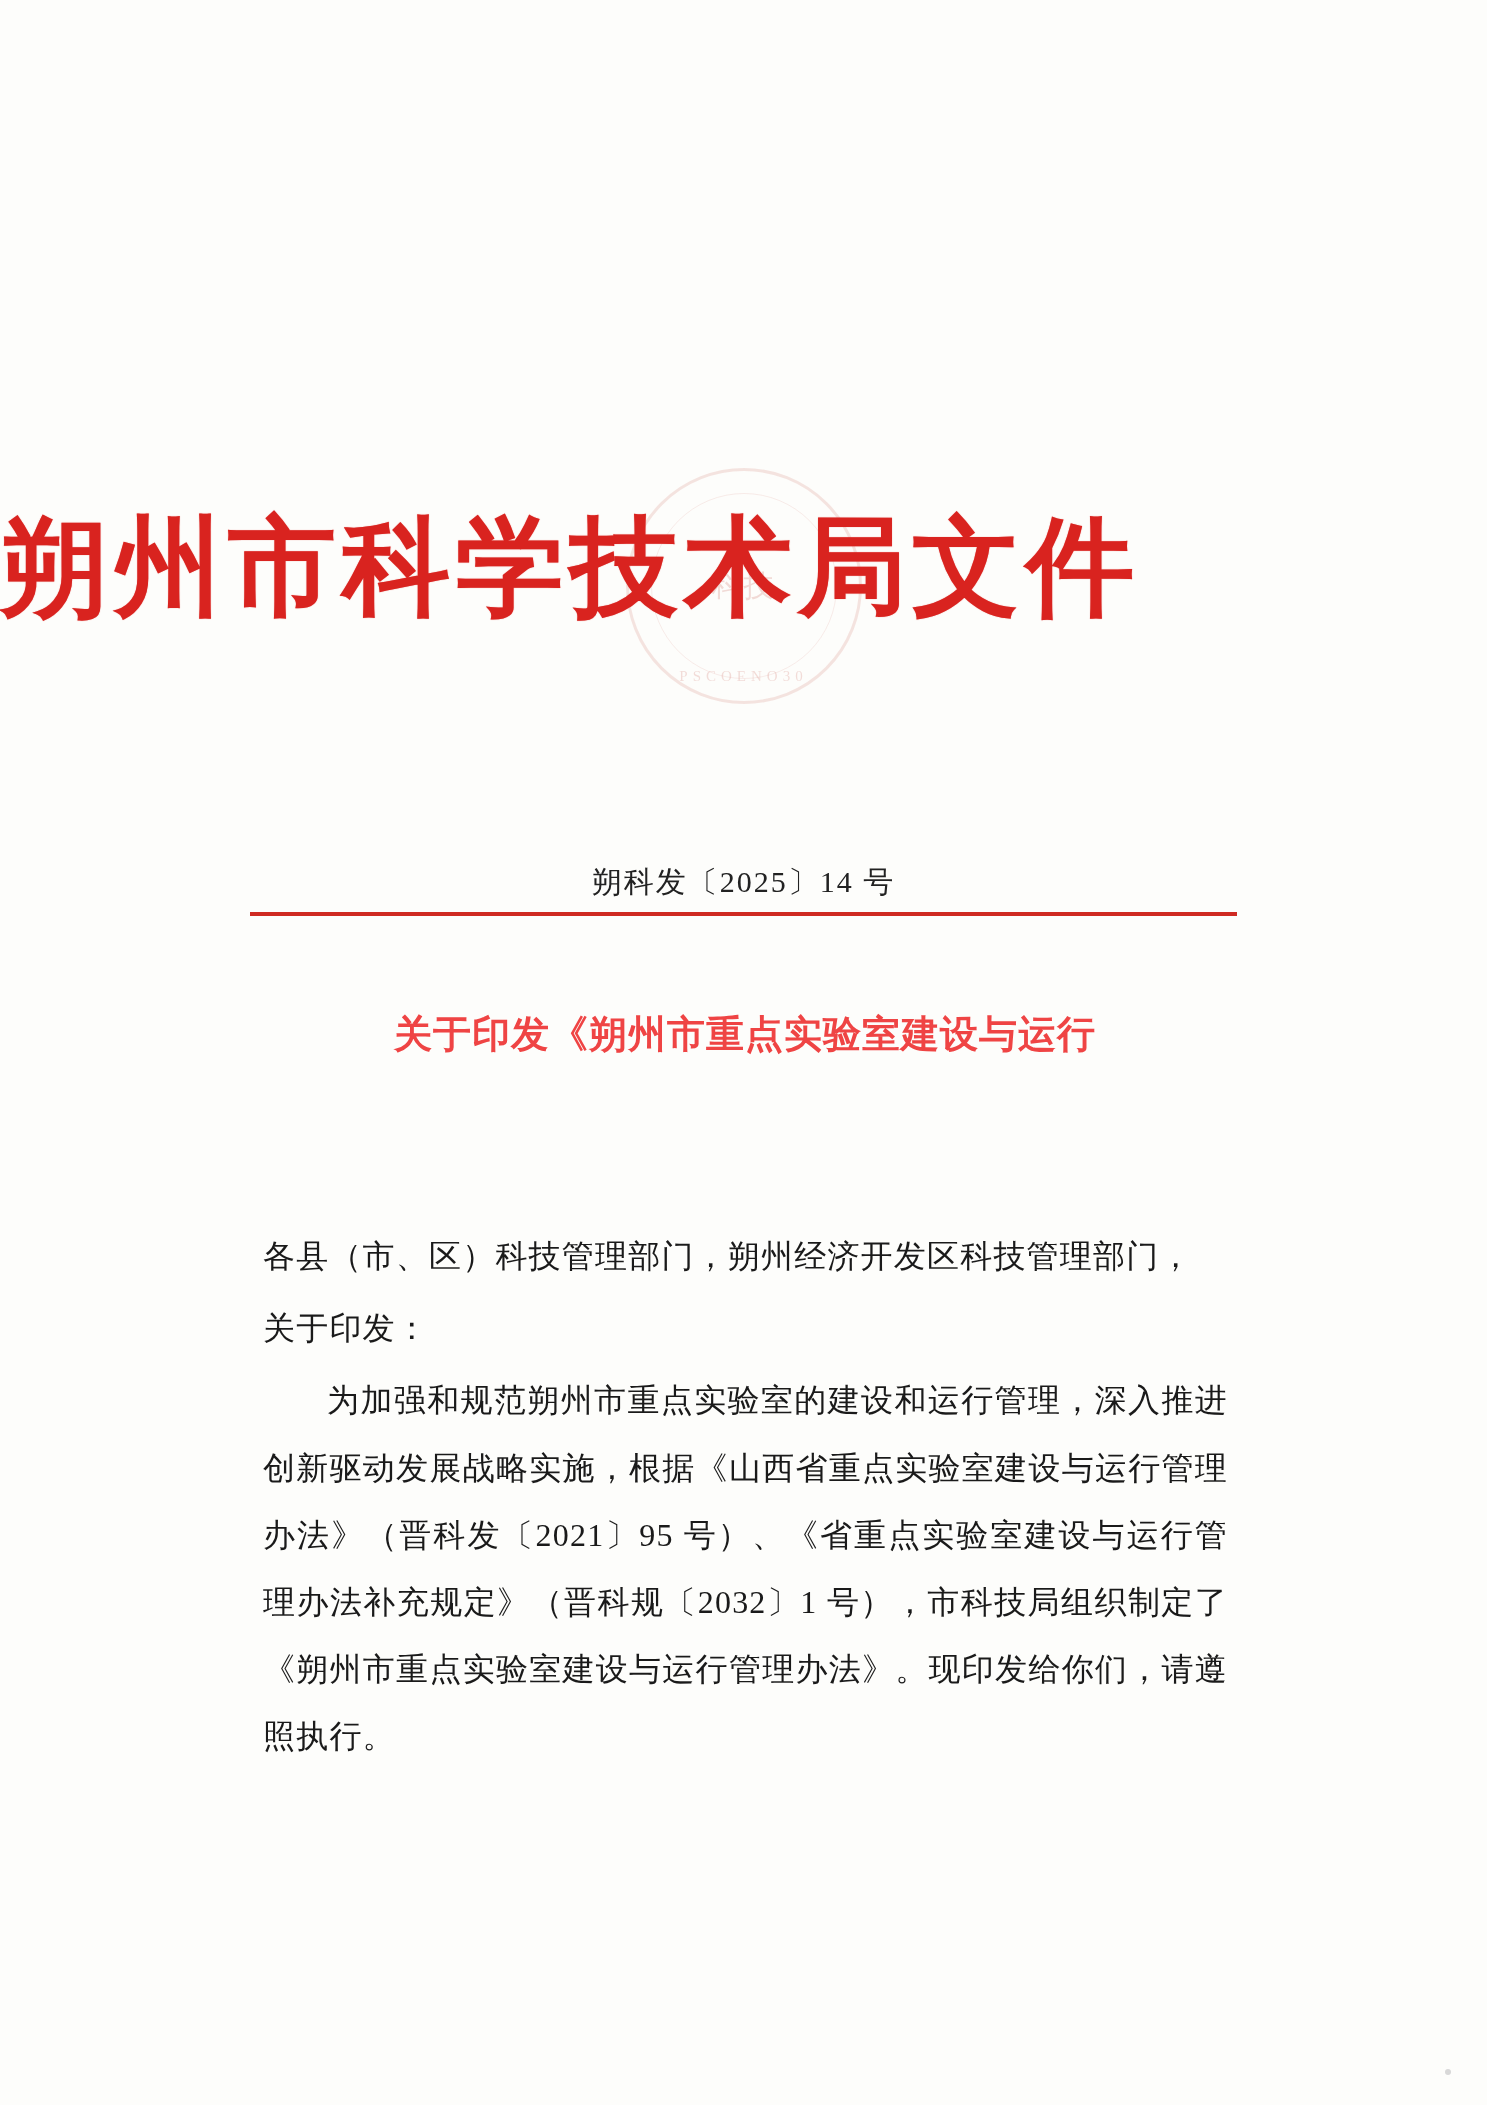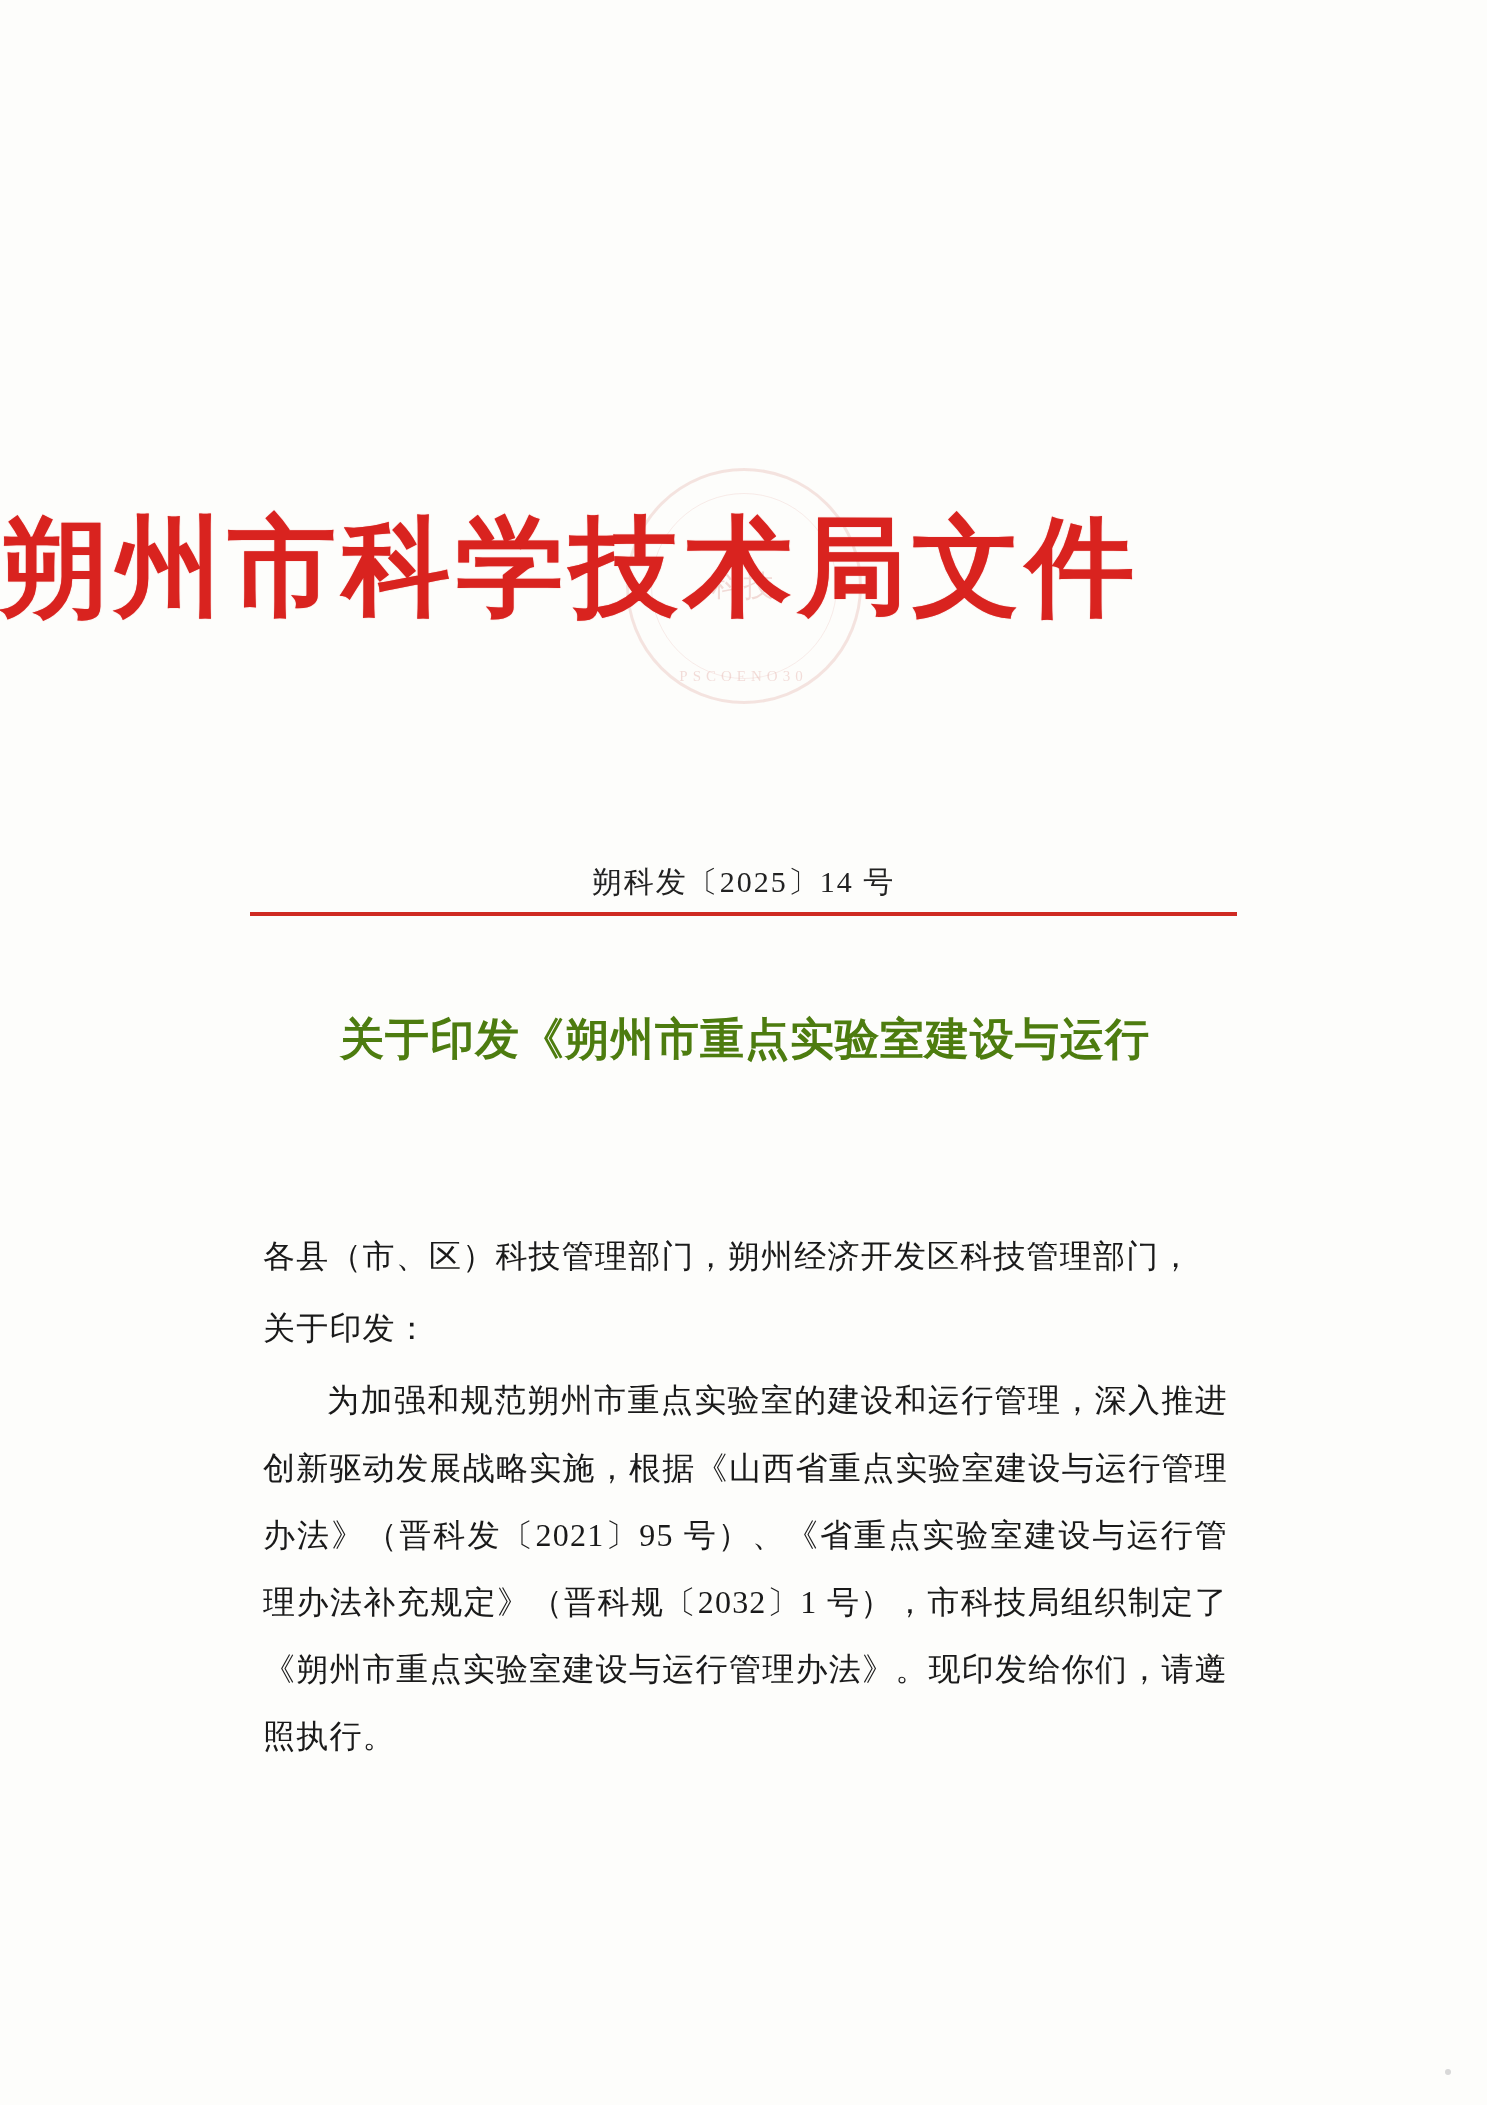--- a/index.html
+++ b/index.html
@@ -105,24 +105,24 @@
 
   
   .doc-title {
     position: absolute;
     top: 1005px;
     left: 255px;
     width: 980px;
     text-align: center;
     font-family: Liberation Sans, sans-serif;
     font-weight: 700;
-    font-size: 44px;
+    font-size: 38px;
     line-height: 1.55;
     letter-spacing: 1px;
-    color: #4d7c0f;
+    color: #ef4444;
   }
 
   
   .body-text {
     position: absolute;
     top: 1218px;
     left: 258px;
     width: 975px;
     font-size: 32px;
     line-height: 2.1;

